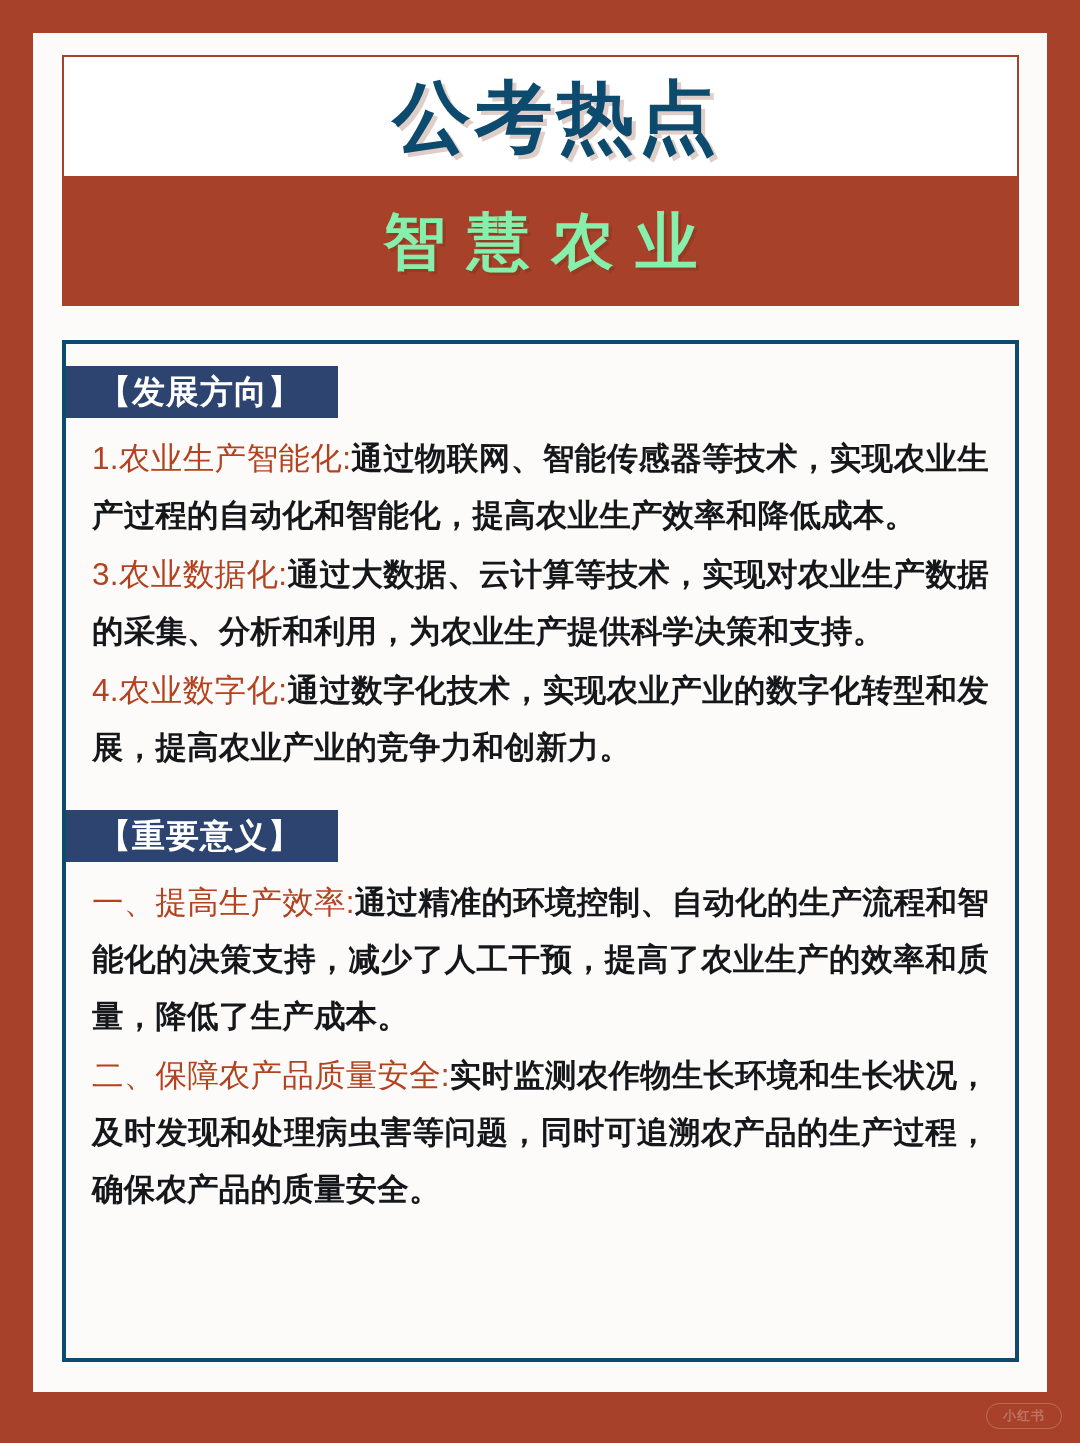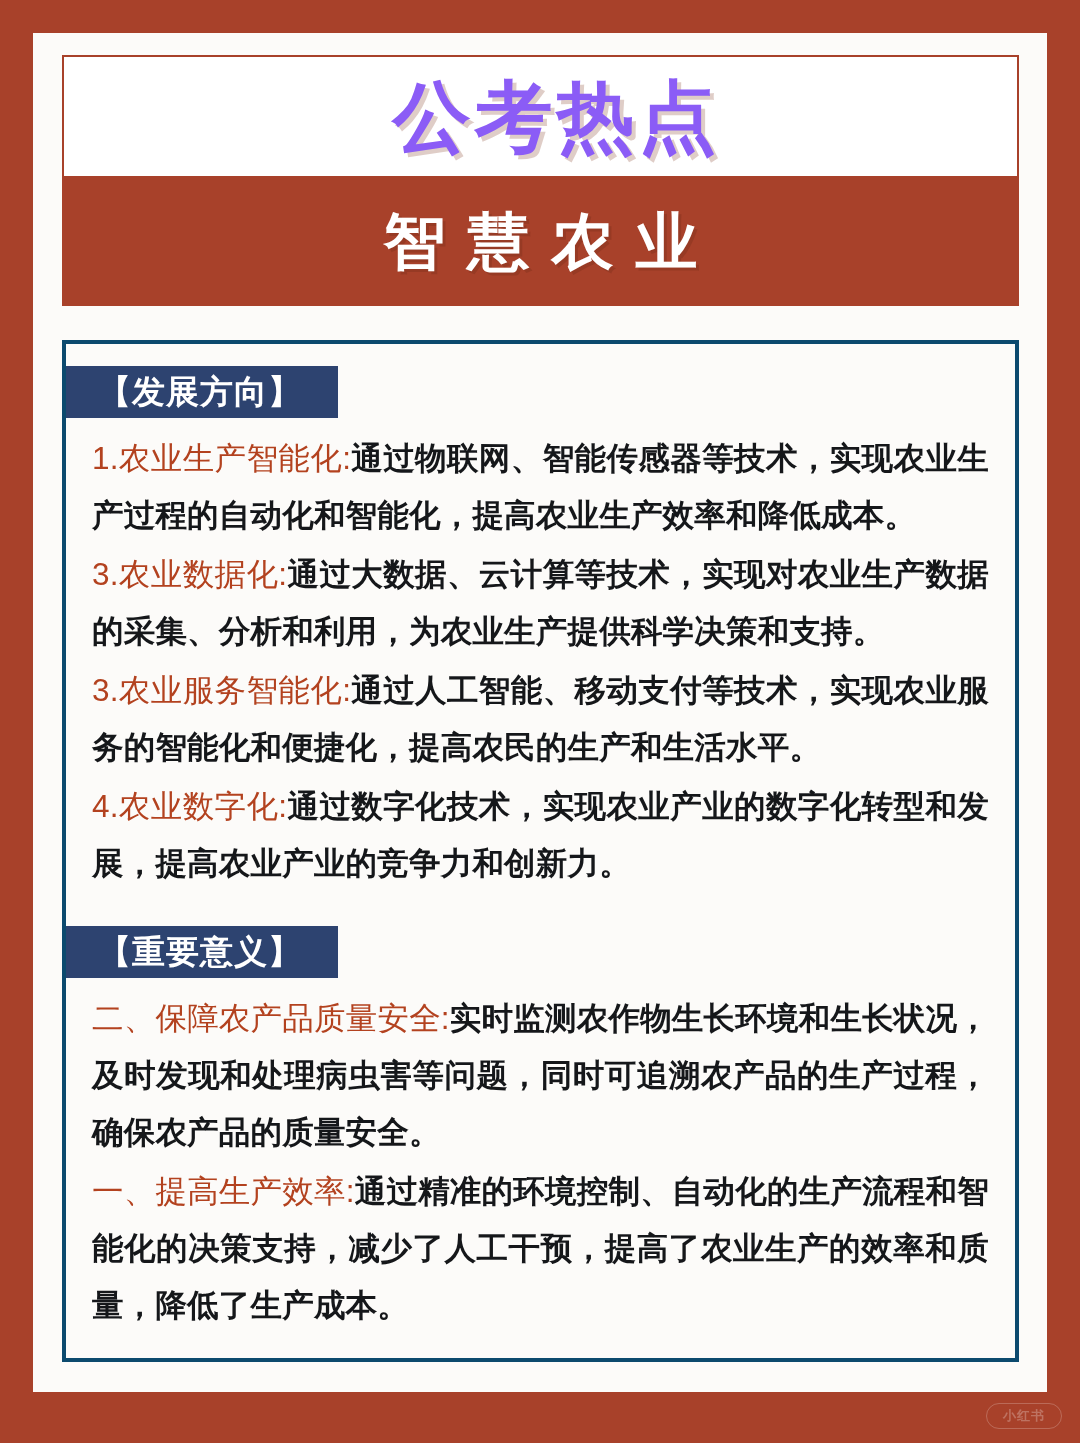--- a/index.html
+++ b/index.html
@@ -41,21 +41,21 @@
     background: #FFFFFF;
     border: 2px solid #A8412A;
     box-sizing: border-box;
     display: flex;
     align-items: center;
     justify-content: center;
   }
   .title-text {
     font-size: 78px;
     font-weight: bold;
-    color: #8b5cf6;
+    color: #0c4a6e;
     letter-spacing: 4px;
     line-height: 1;
     text-shadow: 4px 4px 0 rgba(150, 90, 70, 0.30);
     white-space: nowrap;
     margin-left: 32px;
   }
 
   .subtitle-band {
     position: absolute;
     left: 29px;
@@ -64,21 +64,21 @@
     height: 128px;
     background: #A8412A;
     box-sizing: border-box;
     display: flex;
     align-items: center;
     justify-content: center;
   }
   .subtitle-text {
     font-size: 62px;
     font-weight: bold;
-    color: #ffffff;
+    color: #86efac;
     letter-spacing: 22px;
     text-indent: 22px;
     line-height: 1;
     text-shadow: 3px 3px 0 rgba(120, 45, 25, 0.35);
     white-space: nowrap;
   }
 
   
   .content-box {
     position: absolute;
@@ -166,35 +166,32 @@
       <div class="section-header header-slot-1">【发展方向】</div>
 
       <div class="body-list">
         <p class="para">
           <span class="lead">1.农业生产智能化:</span><span>通过物联网、智能传感器等技术，实现农业生产过程的自动化和智能化，提高农业生产效率和降低成本。</span>
         </p>
         <p class="para">
           <span class="lead">3.农业数据化:</span><span>通过大数据、云计算等技术，实现对农业生产数据的采集、分析和利用，为农业生产提供科学决策和支持。</span>
         </p>
         <p class="para">
-          <span class="lead">3.农业服务智能化:</span><span>通过人工智能、移动支付等技术，实现农业服务的智能化和便捷化，提高农民的生产和生活水平。</span>
-        </p>
-        <p class="para">
           <span class="lead">4.农业数字化:</span><span>通过数字化技术，实现农业产业的数字化转型和发展，提高农业产业的竞争力和创新力。</span>
         </p>
       </div>
 
       <div class="section-header header-slot-2">【重要意义】</div>
 
       <div class="body-list">
         <p class="para">
-          <span class="lead">二、保障农产品质量安全:</span><span>实时监测农作物生长环境和生长状况，及时发现和处理病虫害等问题，同时可追溯农产品的生产过程，确保农产品的质量安全。</span>
+          <span class="lead">一、提高生产效率:</span><span>通过精准的环境控制、自动化的生产流程和智能化的决策支持，减少了人工干预，提高了农业生产的效率和质量，降低了生产成本。</span>
         </p>
         <p class="para">
-          <span class="lead">一、提高生产效率:</span><span>通过精准的环境控制、自动化的生产流程和智能化的决策支持，减少了人工干预，提高了农业生产的效率和质量，降低了生产成本。</span>
+          <span class="lead">二、保障农产品质量安全:</span><span>实时监测农作物生长环境和生长状况，及时发现和处理病虫害等问题，同时可追溯农产品的生产过程，确保农产品的质量安全。</span>
         </p>
       </div>
 
     </div>
   </div>
 
   <div class="watermark">小红书</div>
 </div>
 
 </body></html>

